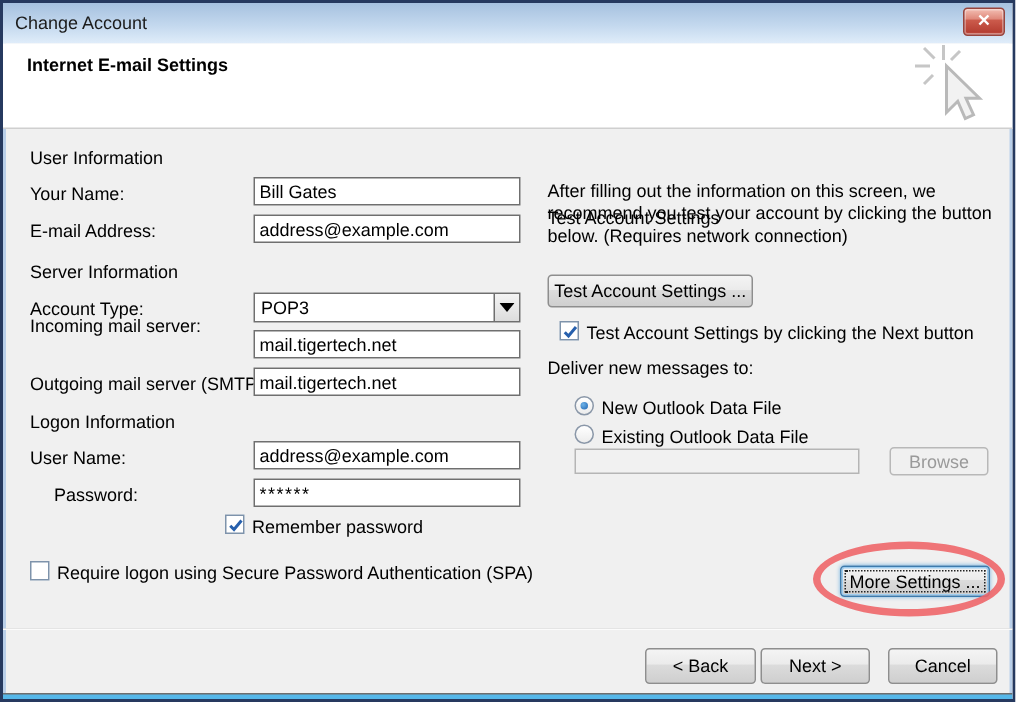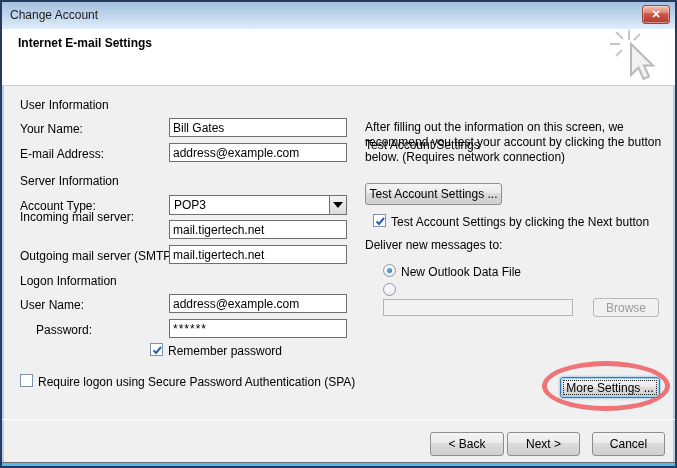--- a/index.html
+++ b/index.html
@@ -165,20 +165,21 @@
     </svg>
   </span>
   <div class="lbl" style="left:389px;top:213px;">Test Account Settings by clicking the Next button</div>
 
   <div class="sec-title" style="left:363px;top:236px;">Deliver new messages to:</div>
   <span class="radio" style="left:381px;top:262px;">
       <span class="dot"></span>
     </span>
   <div class="lbl" style="left:399px;top:263px;">New Outlook Data File</div>
   <span class="radio" style="left:381px;top:281px;"></span>
+  <div class="lbl" style="left:399px;top:282px;">Existing Outlook Data File</div>
   <input class="txt" style="left: 381px; top: 297px; width: 190px; height: 17px;" disabled="" value="">
   <button class="btn disabled" style="left:591px;top:296px;width:66px;height:19px;" disabled="">Browse</button>
 
   <button class="btn focused" style="left:558px;top:375px;width:100px;height:21px;">More Settings ...</button>
   <div class="ellipse"></div>
 
   <div class="divider"></div>
   <button class="btn" style="left:428px;top:430px;width:74px;">&lt; Back</button>
   <button class="btn" style="left:505px;top:430px;width:73px;">Next &gt;</button>
   <button class="btn" style="left:590px;top:430px;width:73px;">Cancel</button>

